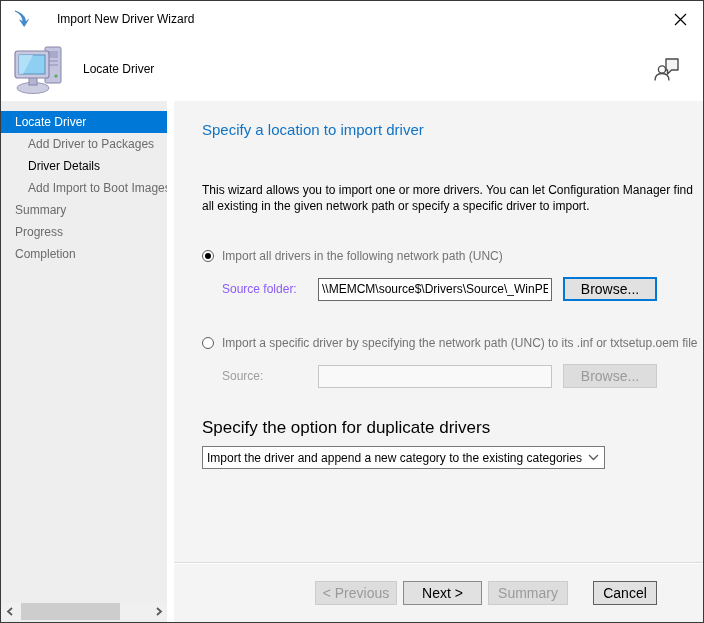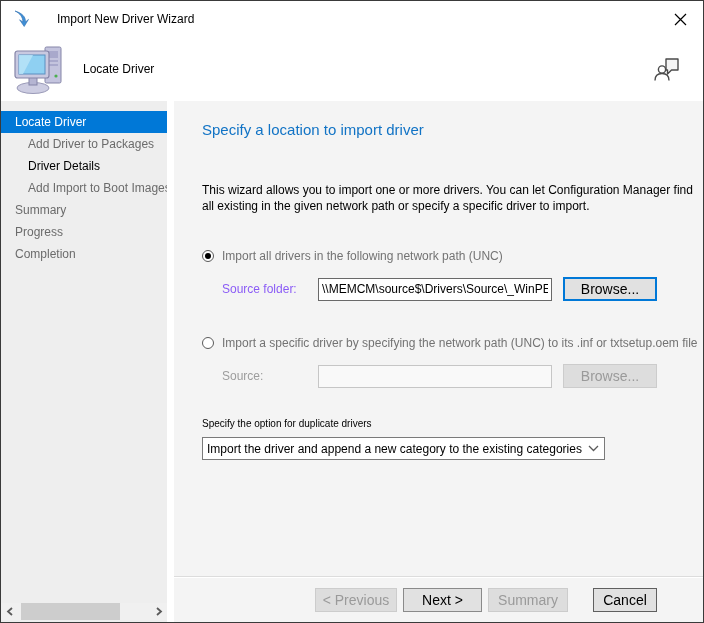--- a/index.html
+++ b/index.html
@@ -47,27 +47,27 @@
   .field-row{display:flex;align-items:center;margin:13px 0 0 20px;height:24px;}
   .field-label{width:96px;font-size:12px;color:#8b5cf6;flex:0 0 auto;}
   .field-label.disabled{color:#9d9d9d;}
   .text-input{width:234px;height:23px;border:1px solid #696969;background:#fff;font-family:"Liberation Sans",sans-serif;font-size:12px;color:#000;padding:0 3px;flex:0 0 auto;}
   .text-input.disabled{border:1px solid #c6c6c6;background:#f9f9f9;}
   .btn{height:24px;font-family:"Liberation Sans",sans-serif;font-size:14px;color:#000;background:#e1e1e1;border:1px solid #8a8a8a;padding:0 4px;}
   .browse-btn{width:94px;margin-left:11px;flex:0 0 auto;}
   .browse-btn.focused{border:2px solid #0078d7;}
   .btn.disabled{background:#dddddd;border:1px solid #cccccc;color:#9a9a9a;}
 
-  .dup-label{font-size:10px;color:#000;margin-top:30px;}
+  .dup-label{font-size:17px;color:#000;margin-top:30px;}
   .dropdown{width:403px;height:23px;margin-top:8px;border:1px solid #7a7a7a;background:#fff;display:flex;align-items:center;font-size:12px;color:#000;}
   .dropdown .dd-text{flex:1;padding-left:4px;white-space:nowrap;overflow:hidden;}
   .dropdown .dd-chevron{width:22px;display:flex;align-items:center;justify-content:center;flex:0 0 auto;}
 
   .separator{height:2px;background:#ffffff;border-top:1px solid #dcdcdc;flex:0 0 auto;}
-  .footer{height:44px;display:flex;align-items:center;justify-content:flex-end;padding-right:46px;flex:0 0 auto;}
+  .footer{height:58px;display:flex;align-items:center;justify-content:flex-end;padding-right:46px;flex:0 0 auto;}
   .footer .btn{margin-left:6px;}
   .footer .btn.prev{width:82px;}
   .footer .btn.next{width:79px;}
   .footer .btn.summary{width:80px;}
   .footer .btn.cancel{width:64px;margin-left:25px;border-color:#5f5f5f;}
 </style>
 </head>
 <body>
 
 <div class="window">

